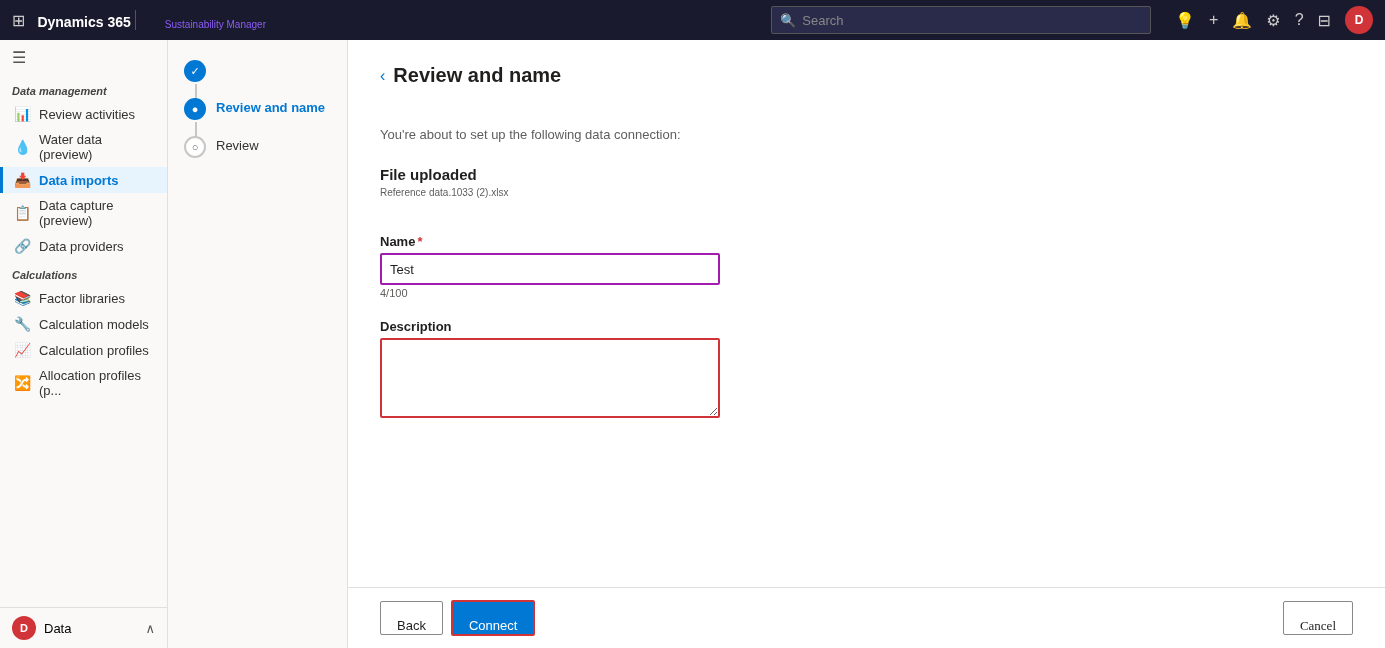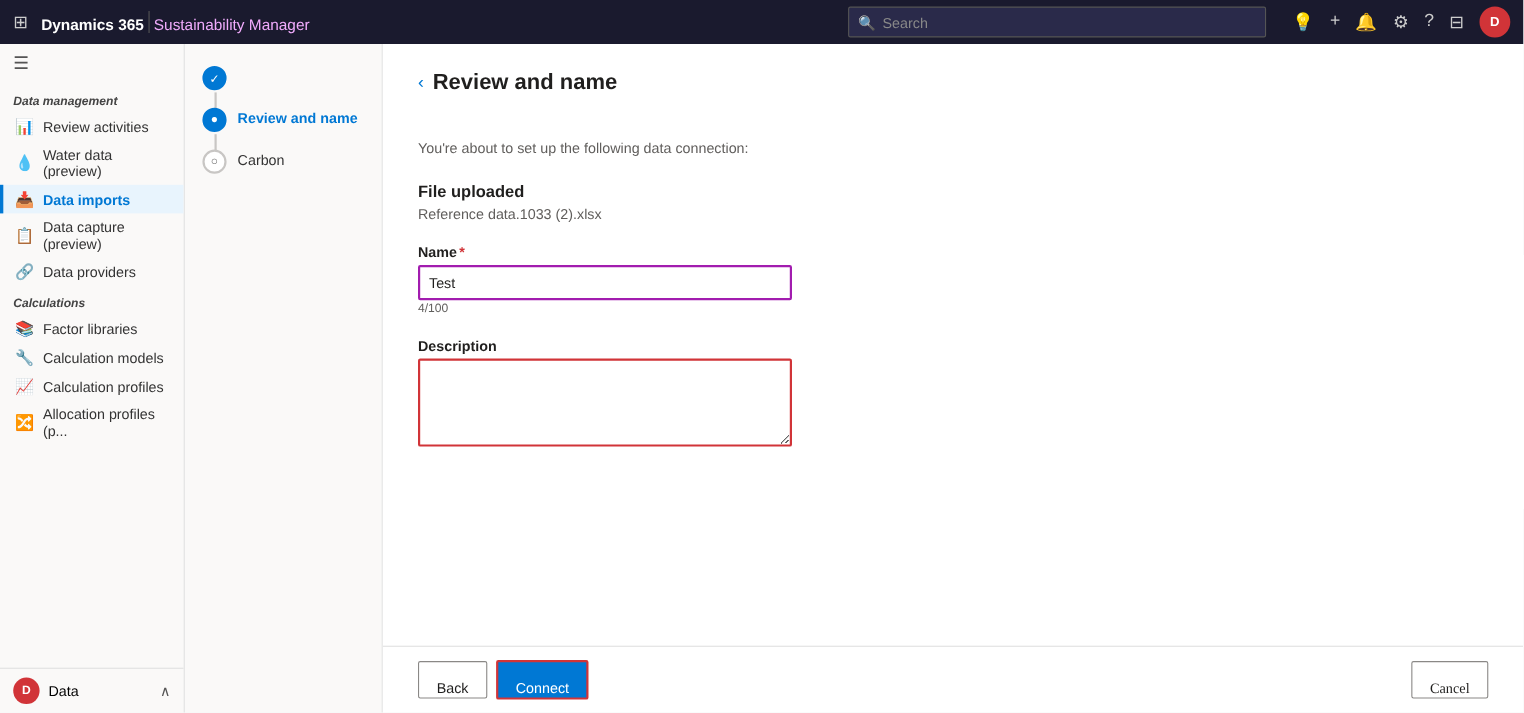--- a/index.html
+++ b/index.html
@@ -13,21 +13,21 @@
       display: flex;
       align-items: center;
       padding: 0 12px;
       gap: 12px;
       flex-shrink: 0;
     }
     .top-nav .app-grid-icon { color: #ccc; font-size: 16px; cursor: pointer; }
     .top-nav .brand { display: flex; align-items: flex-end; gap: 4px; }
     .top-nav .brand-dynamics { color: white; font-weight: 600; font-size: 14px; }
     .top-nav .divider-v { width: 1px; height: 20px; background: #555; }
-    .top-nav .app-name { color: #f0abfc; font-size: 14px; }
+    .top-nav .app-name { color: #8b5cf6; font-size: 10px; margin-left: 25px; }
     .top-nav .search-bar {
       flex: 1;
       max-width: 380px;
       margin-left: auto;
       background: #2a2a4a;
       border: 1px solid #555;
       border-radius: 2px;
       display: flex;
       align-items: center;
       padding: 0 8px;
@@ -140,21 +140,21 @@
       overflow-y: auto;
       position: relative;
     }
     .page-header { display: flex; align-items: center; gap: 8px; margin-bottom: 8px; }
     .back-arrow { color: #0078d4; cursor: pointer; font-size: 16px; }
     .page-title { font-size: 20px; font-weight: 600; color: #201f1e; }
     .page-subtitle { font-size: 13px; color: #605e5c; margin-bottom: 24px; margin-top: 40px; }
 
     .form-section { margin-bottom: 20px; }
     .file-uploaded-label { font-size: 15px; font-weight: 600; color: #201f1e; margin-bottom: 4px; }
-    .file-name { font-size: 13px; color: #605e5c; margin-bottom: 20px; }
+    .file-name { font-size: 10px; color: #605e5c; margin-bottom: 36px; }
 
     .field-label { font-size: 13px; font-weight: 600; color: #201f1e; margin-bottom: 4px; }
     .field-label .required { color: #d13438; margin-left: 2px; }
     .field-input {
       width: 340px;
       height: 32px;
       border: 2px solid #a21caf;
       border-radius: 2px;
       padding: 0 8px;
       font-size: 13px;
@@ -288,21 +288,21 @@
     <div class="steps-panel">
       <div class="step-item">
         <div class="step-circle completed">✓</div>
       </div>
       <div class="step-item">
         <div class="step-circle active">●</div>
         <span class="step-label active">Review and name</span>
       </div>
       <div class="step-item">
         <div class="step-circle pending">○</div>
-        <span class="step-label">Carbon</span>
+        <span class="step-label">Review</span>
       </div>
     </div>
 
     <div class="form-area">
       <div class="page-header">
         <span class="back-arrow">‹</span>
         <span class="page-title">Review and name</span>
       </div>
       <p class="page-subtitle">You're about to set up the following data connection:</p>
 

